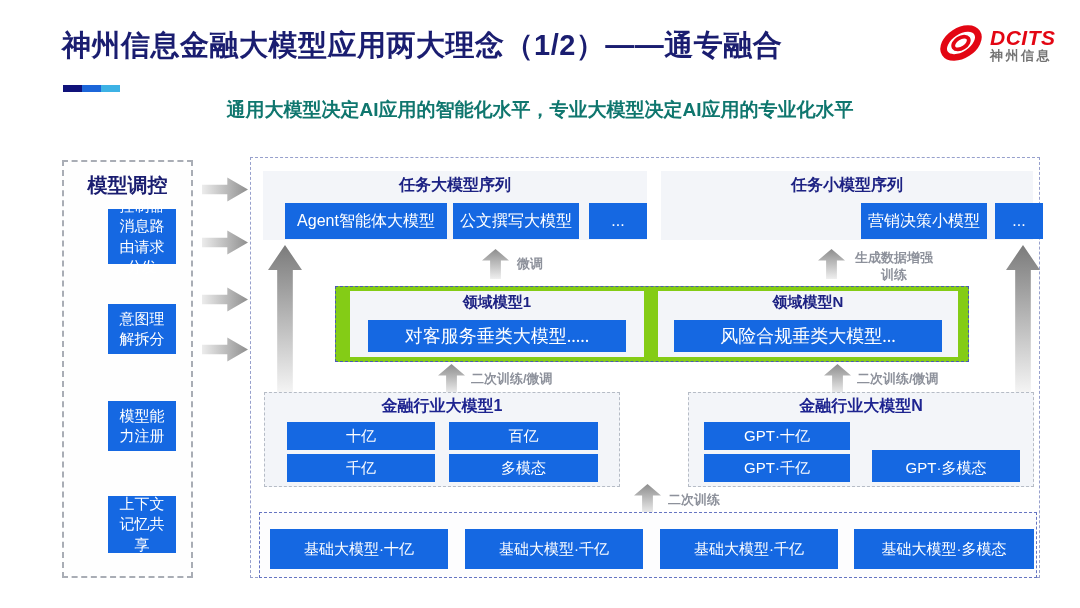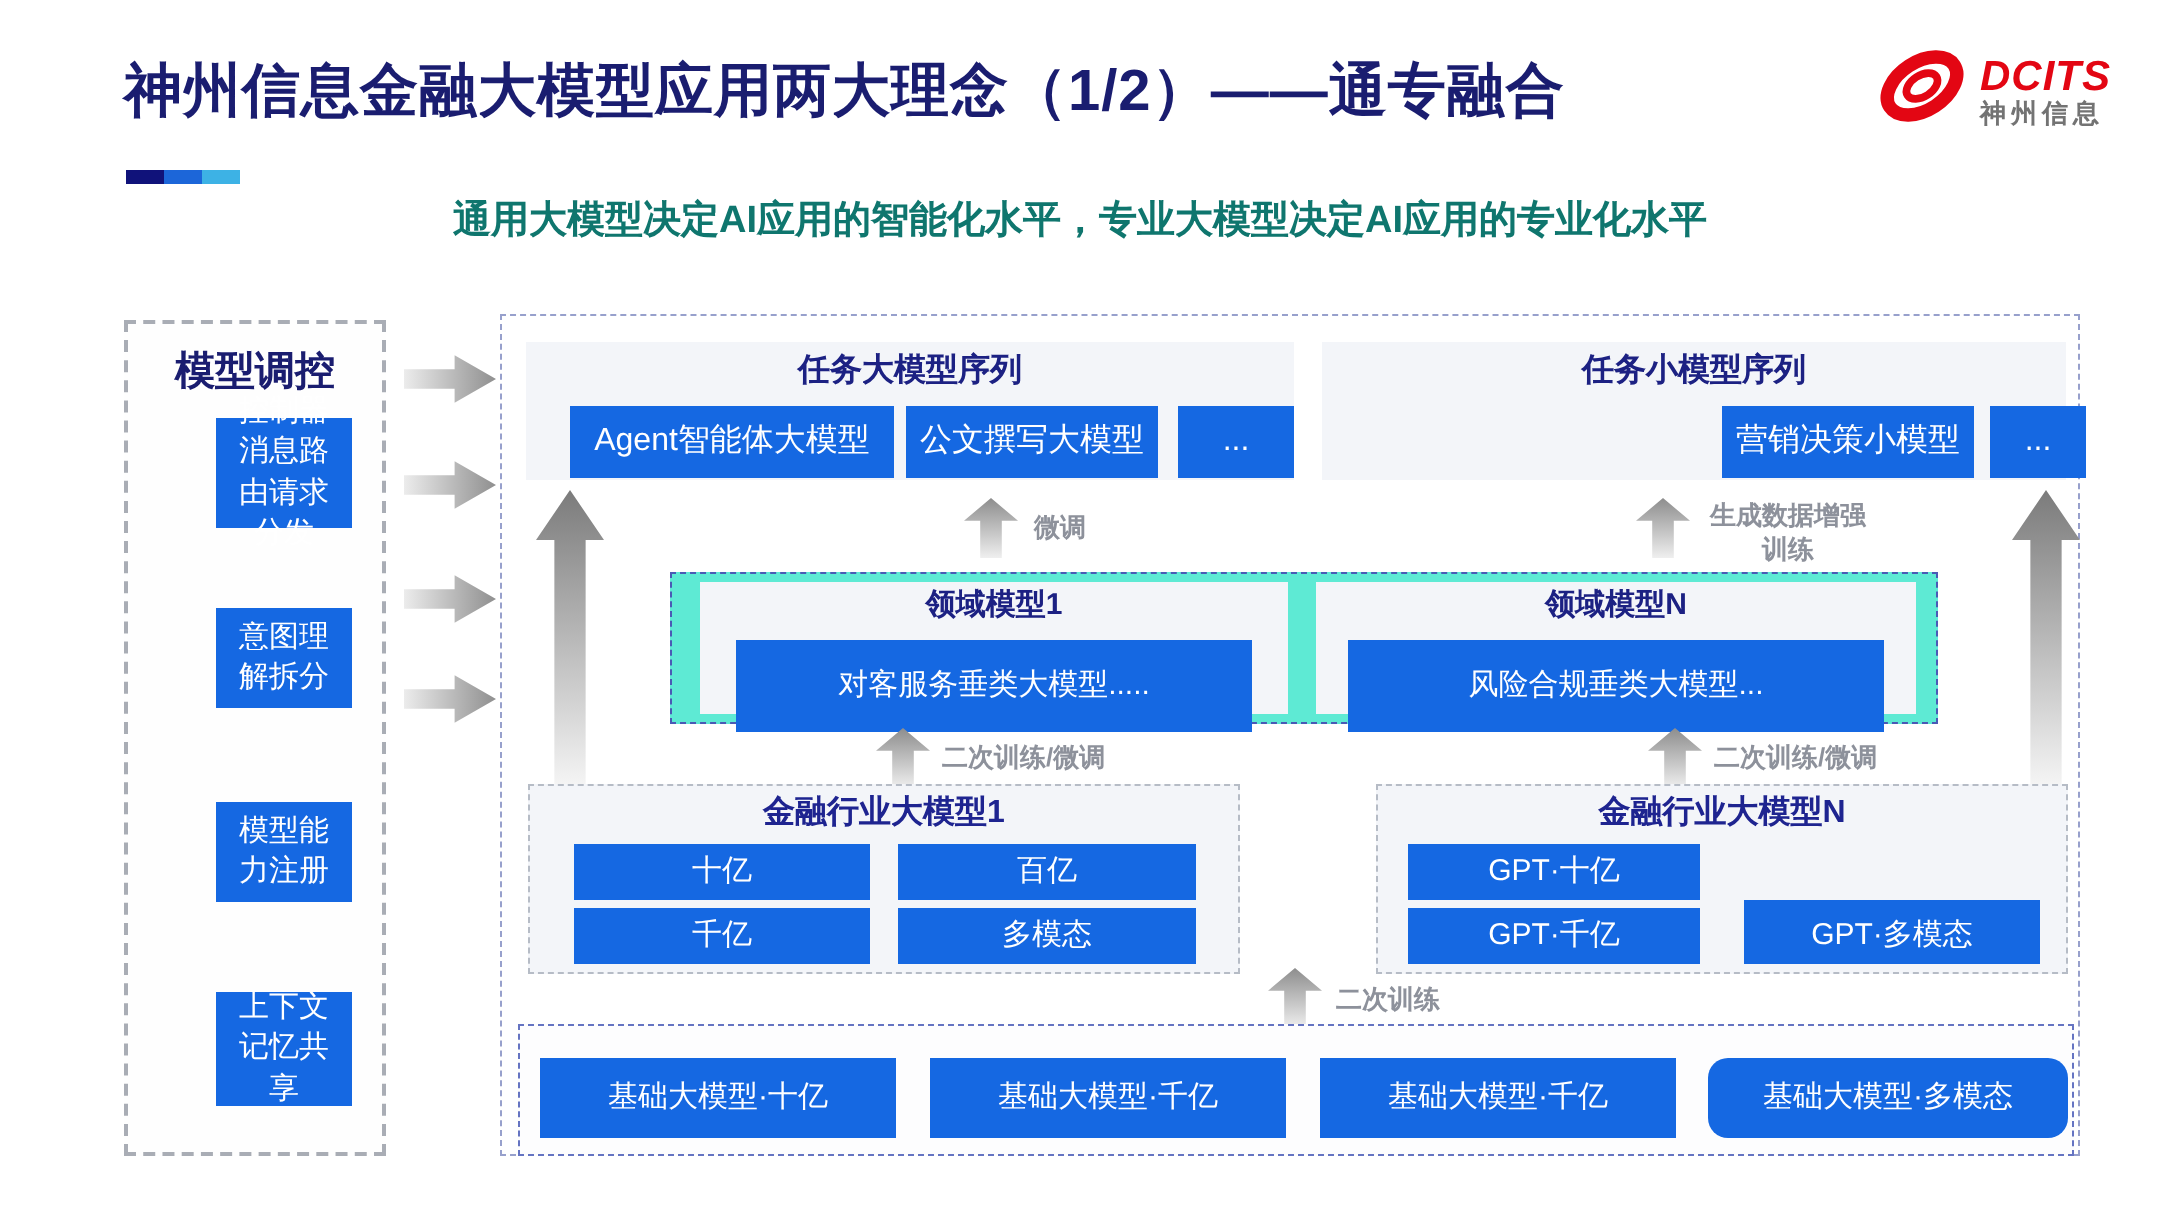--- a/index.html
+++ b/index.html
@@ -64,25 +64,25 @@
   .panel { position:absolute; background:#f3f5f9; }
   .panel-title { position:absolute; top:4px; left:0; width:100%; text-align:center;
     font-size:16px; font-weight:bold; color:#1c2183; white-space:nowrap; }
   .gray-label { position:absolute; color:#8d919b; font-weight:bold; font-size:13px; white-space:nowrap; }
   
   .p-task-large { left:12px; top:13px; width:384px; height:69px; }
   .p-task-small { left:410px; top:13px; width:372px; height:69px; }
   .row-btn { top:32px; height:36px; font-size:16px;margin-left:16px; }
   
   .domain-wrap { position:absolute; left:84px; top:128px; width:634px; height:76px;
-    border:1px dashed #4a5ab5; background:#5eead4; }
+    border:1px dashed #4a5ab5; background:#84cc16; }
   .p-domain-l { left:14px; top:4px; width:294px; height:66px; }
   .p-domain-r { left:322px; top:4px; width:300px; height:66px; }
   .p-domain-l .panel-title, .p-domain-r .panel-title { top:2px; font-size:15px; }
-  .domain-btn { top:29px; height:46px; font-size:15px; }
+  .domain-btn { top:29px; height:32px; font-size:18px;font-family:Liberation Serif, serif; }
   
   .p-ind-l { left:13px; top:234px; width:356px; height:95px; border:1px dashed #b6bcc6; }
   .p-ind-r { left:437px; top:234px; width:346px; height:95px; border:1px dashed #b6bcc6; }
   .p-ind-l .panel-title, .p-ind-r .panel-title { top:3px; color:#1e2490; }
   .grid-btn { height:28px; font-size:15px; }
   
   .base-wrap { position:absolute; left:8px; top:354px; width:778px; height:66px;
     border:1px dashed #6574c2; background:#fdfdfe; }
   .base-btn { top:16px; height:40px; font-size:15px; }
 </style>
@@ -181,17 +181,17 @@
       <div class="btn grid-btn" style="left:183px;top:61px;width:148px;">GPT·多模态</div>
     </div>
 
     <div class="up-arrow" style="left:383px;top:326px;"></div>
     <div class="gray-label" style="left:417px;top:333px;">二次训练</div>
 
     <div class="base-wrap">
       <div class="btn base-btn" style="left:10px;width:178px;">基础大模型·十亿</div>
       <div class="btn base-btn" style="left:205px;width:178px;">基础大模型·千亿</div>
       <div class="btn base-btn" style="left:400px;width:178px;">基础大模型·千亿</div>
-      <div class="btn base-btn" style="left:594px;width:180px;border-radius:10px;">基础大模型·多模态</div>
+      <div class="btn base-btn" style="left:594px;width:180px;">基础大模型·多模态</div>
     </div>
 
   </div>
 </div>
 
 </body></html>

